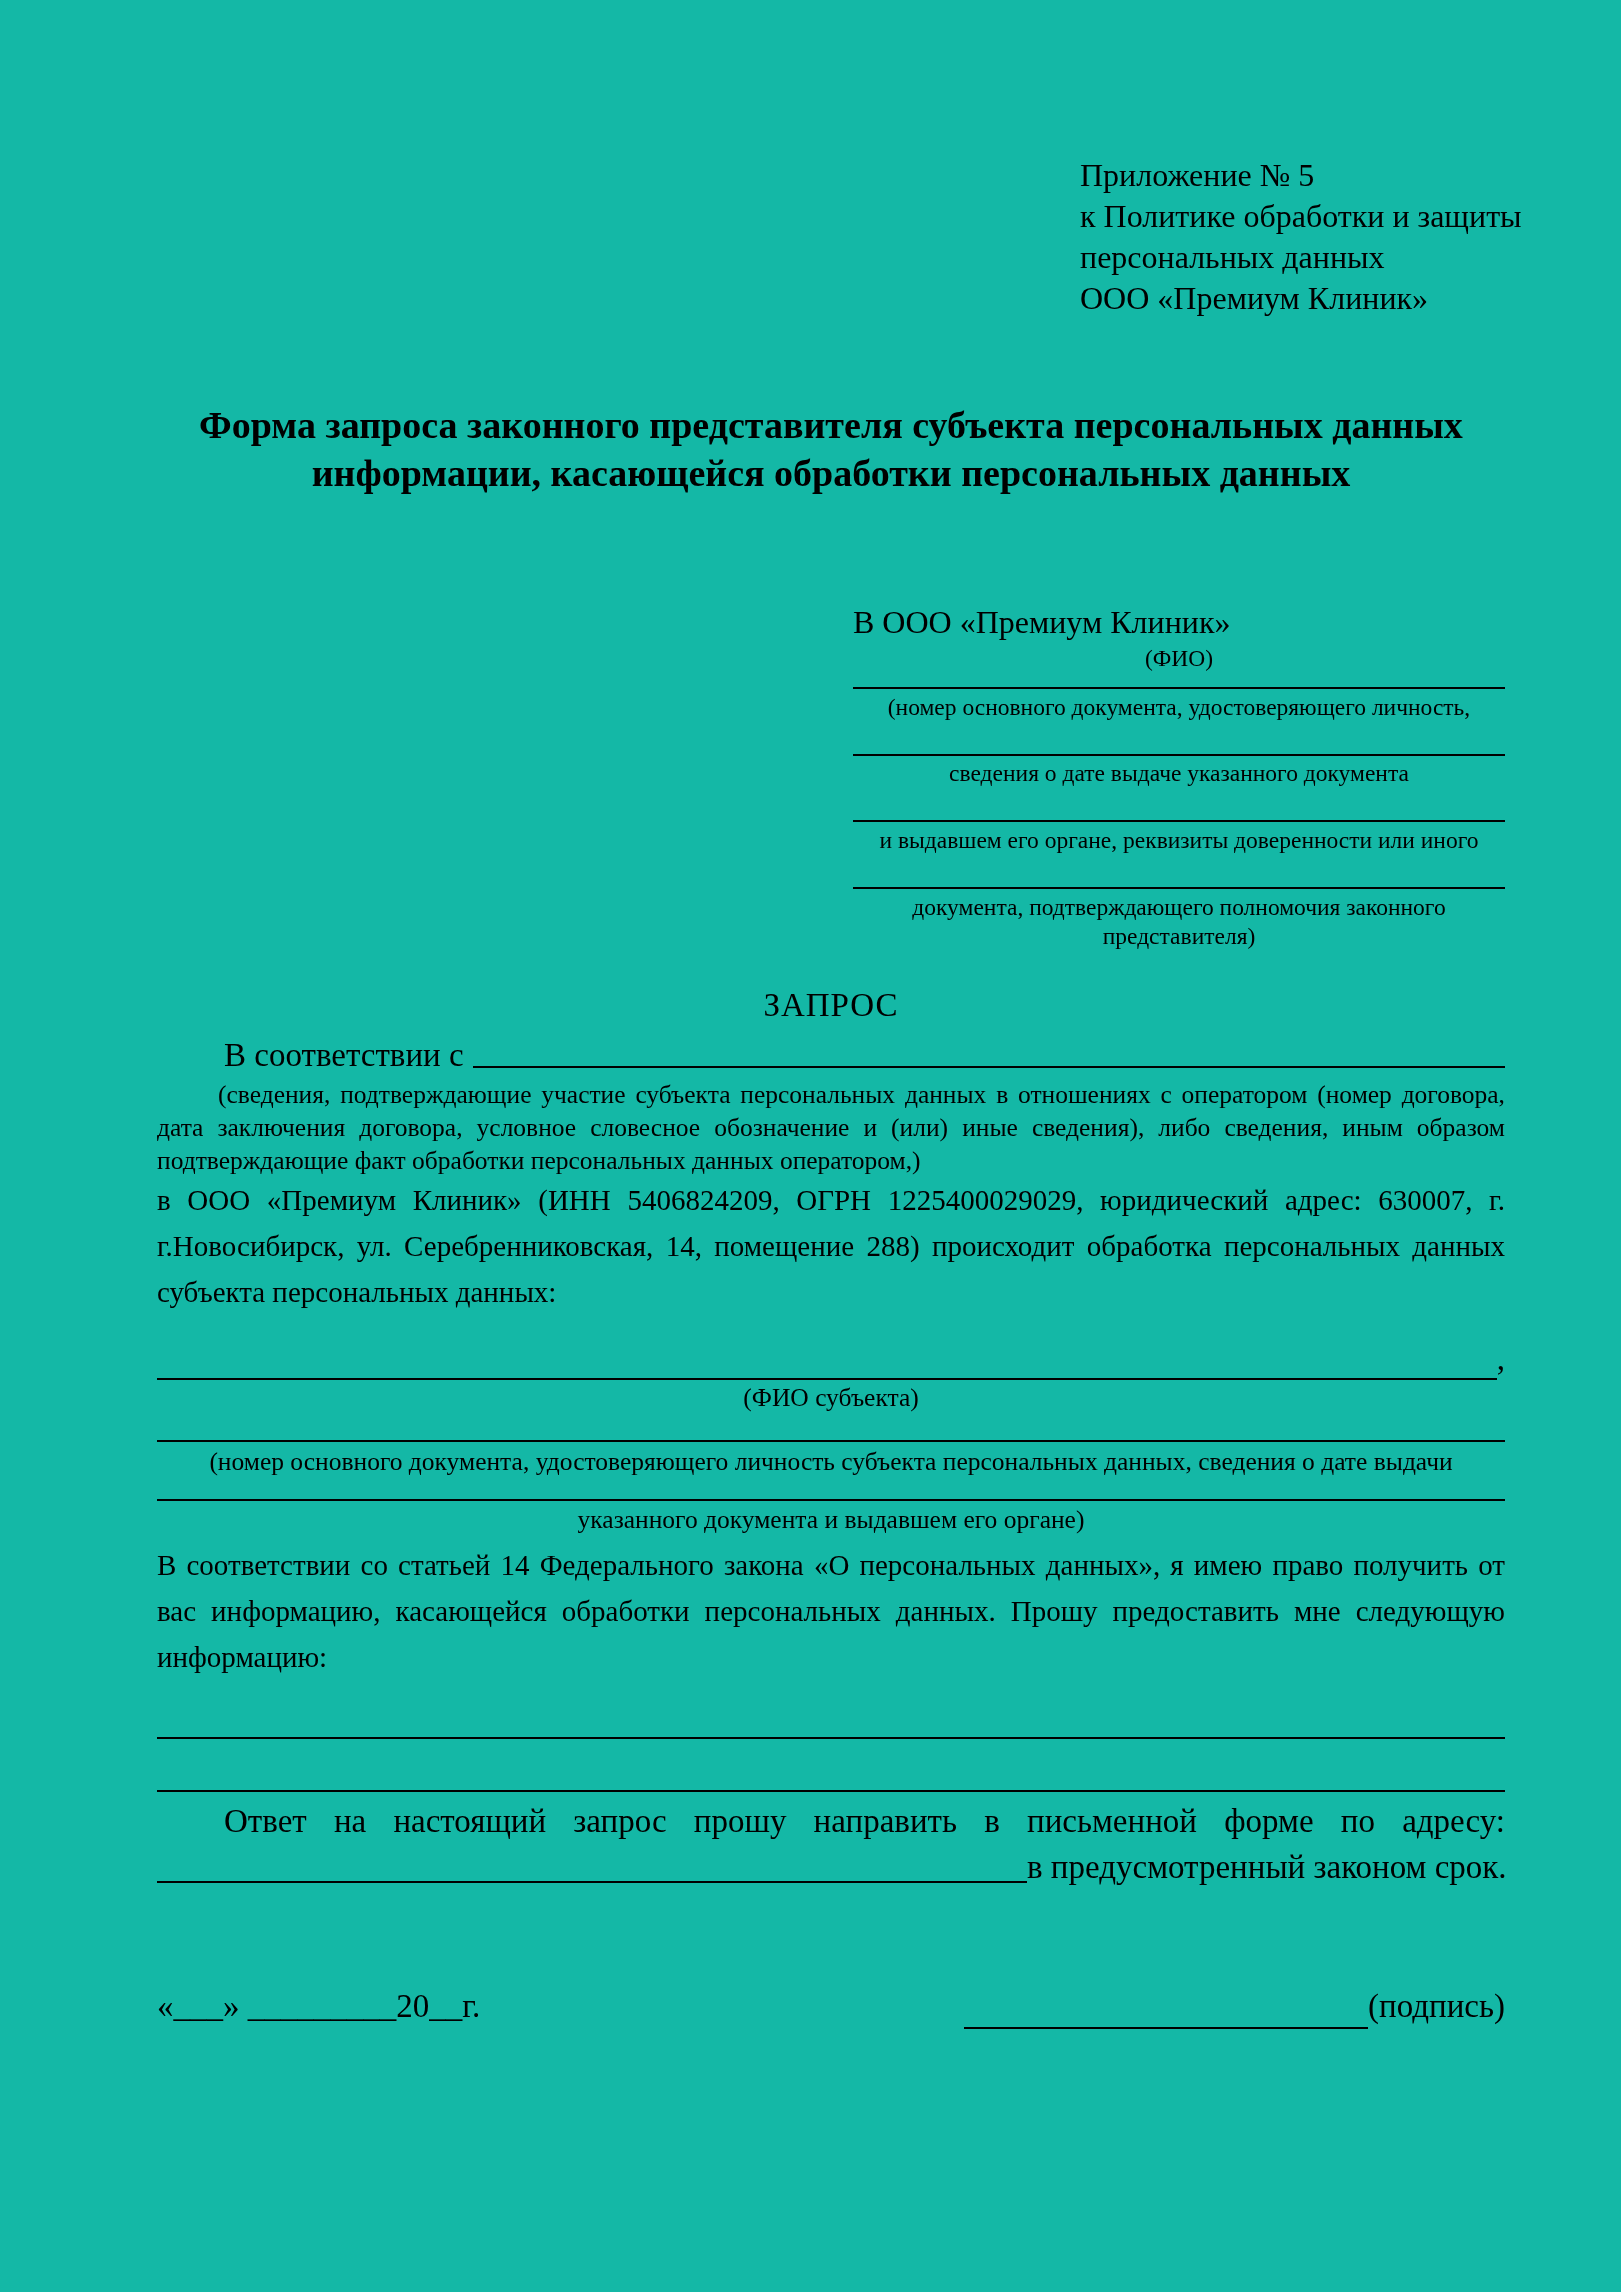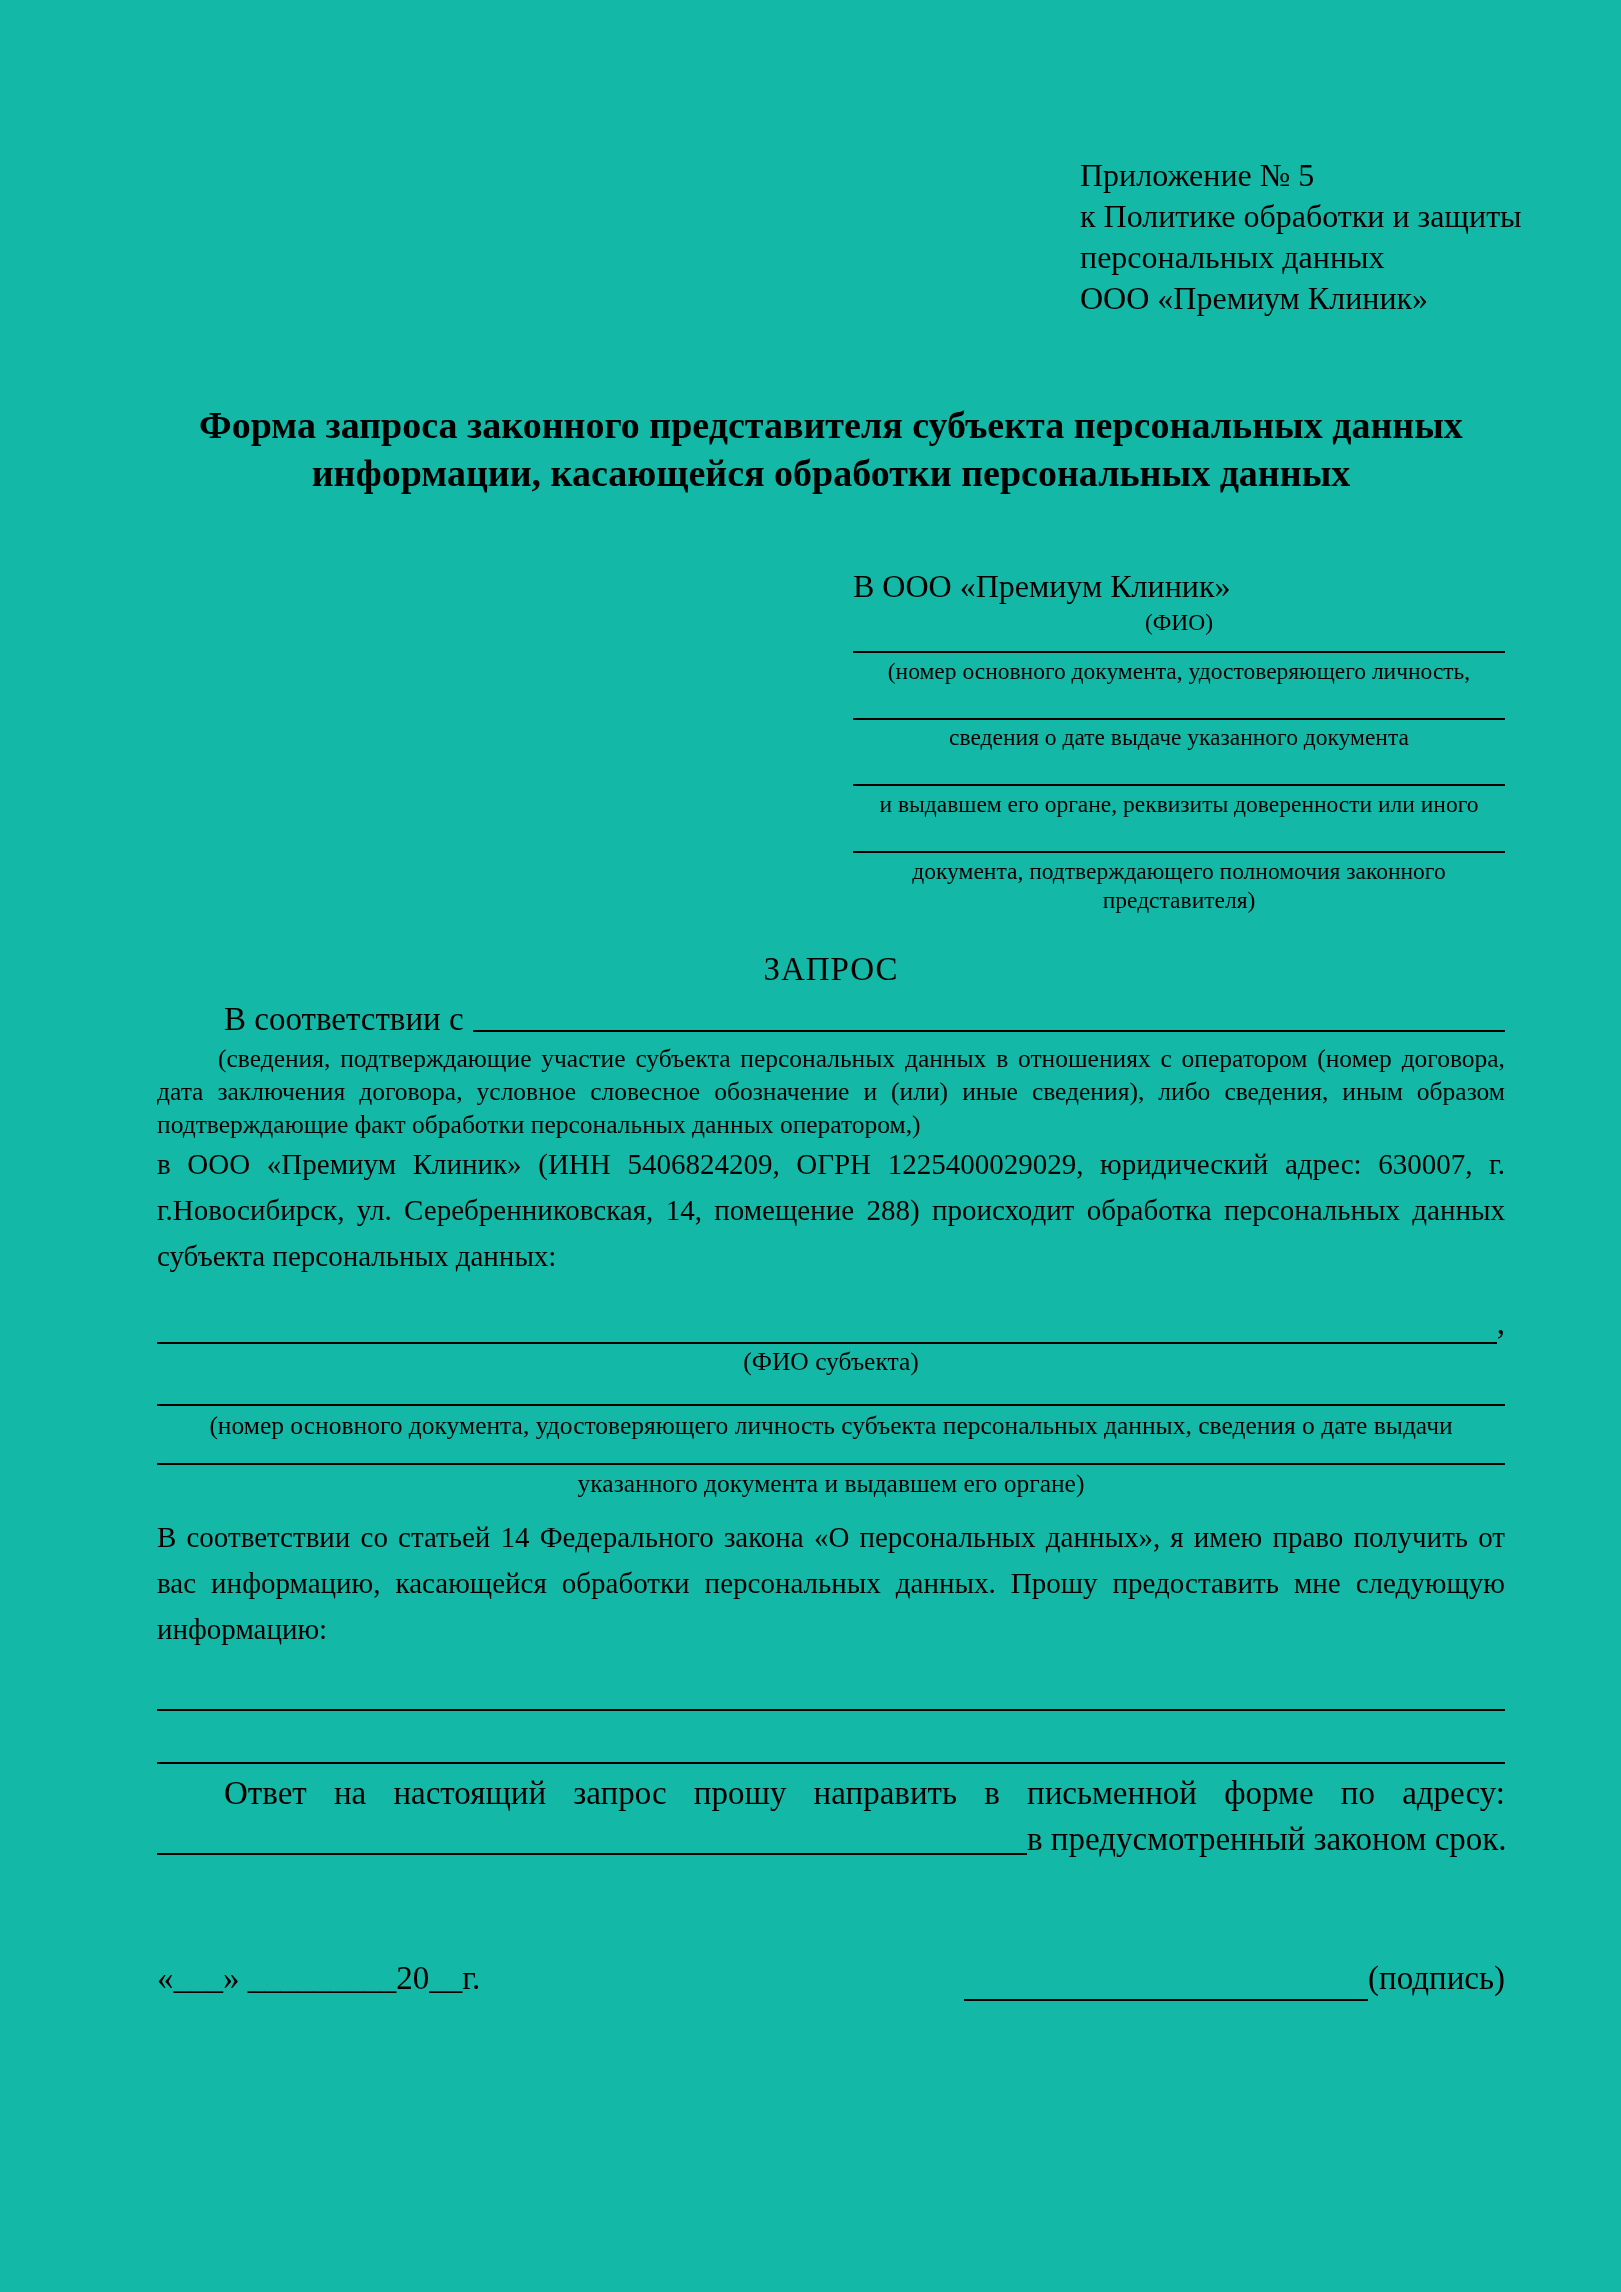--- a/index.html
+++ b/index.html
@@ -23,21 +23,21 @@
   }
   .title {
     margin-top: 82px;
     text-align: center;
     font-weight: 700;
     font-size: 38px;
     line-height: 48px;
   }
   .addr {
     margin-left: 696px;
-    margin-top: 68px;
+    margin-top: 104px;
     font-size: 32px;
     line-height: 43px;
   }
   .flex-row { display: flex; }
   .lbl { white-space: pre; }
   .fill {
     flex: 1;
     border-bottom: 2.9px solid #000;
     height: 35px;
     margin-left: 9.8px;
@@ -84,21 +84,21 @@
     line-height: 46px;
     text-align: justify;
   }
   .subject-row { margin-top: 25.5px; font-size: 33px; }
   .subject-row .fill { margin-left: 0; height: 37px; }
   .subject-row .comma { white-space: pre; }
   .mt-sm { margin-top: 2px; }
   .doc-bar-1 { margin-top: 27.4px; }
   .doc-bar-2 { margin-top: 21.6px; }
   .doc-cap { margin-top: 3.9px; }
-  .law { margin-top: 15px; }
+  .law { margin-top: 7px; }
   .blank-1 { margin-top: 57px; }
   .blank-2 { margin-top: 51px; }
   .answer {
     margin-top: 5.9px;
     font-size: 33px;
     line-height: 46px;
     text-indent: 67px;
     text-align: justify;
     text-align-last: justify;
   }

